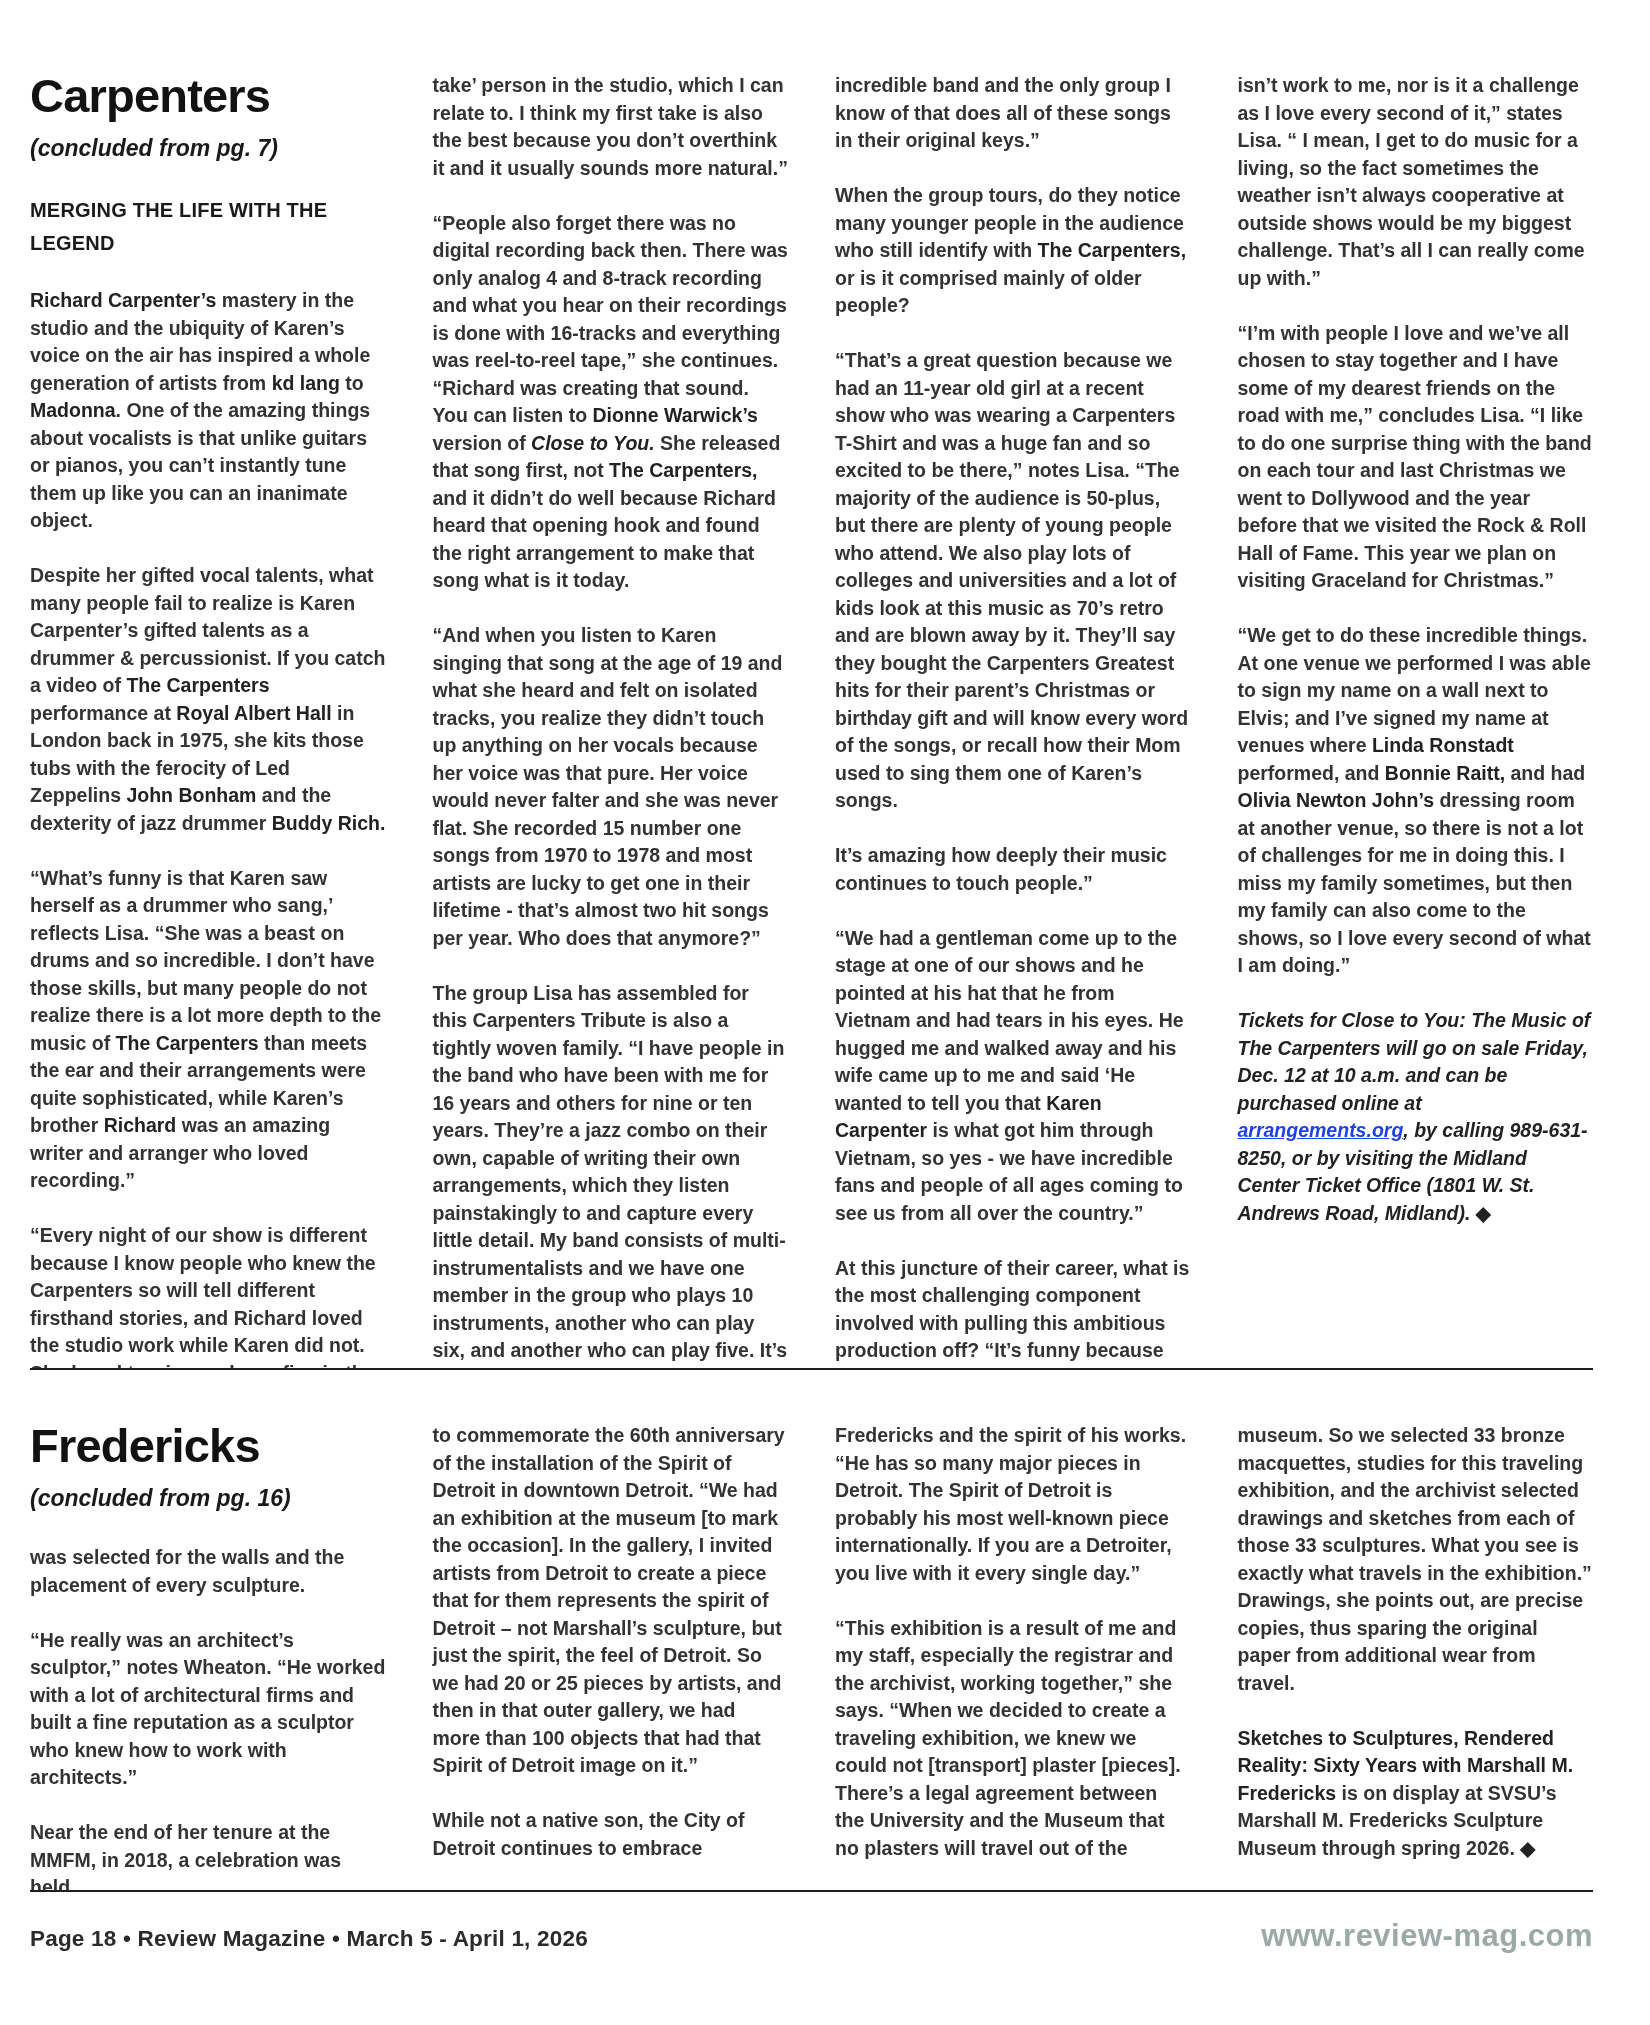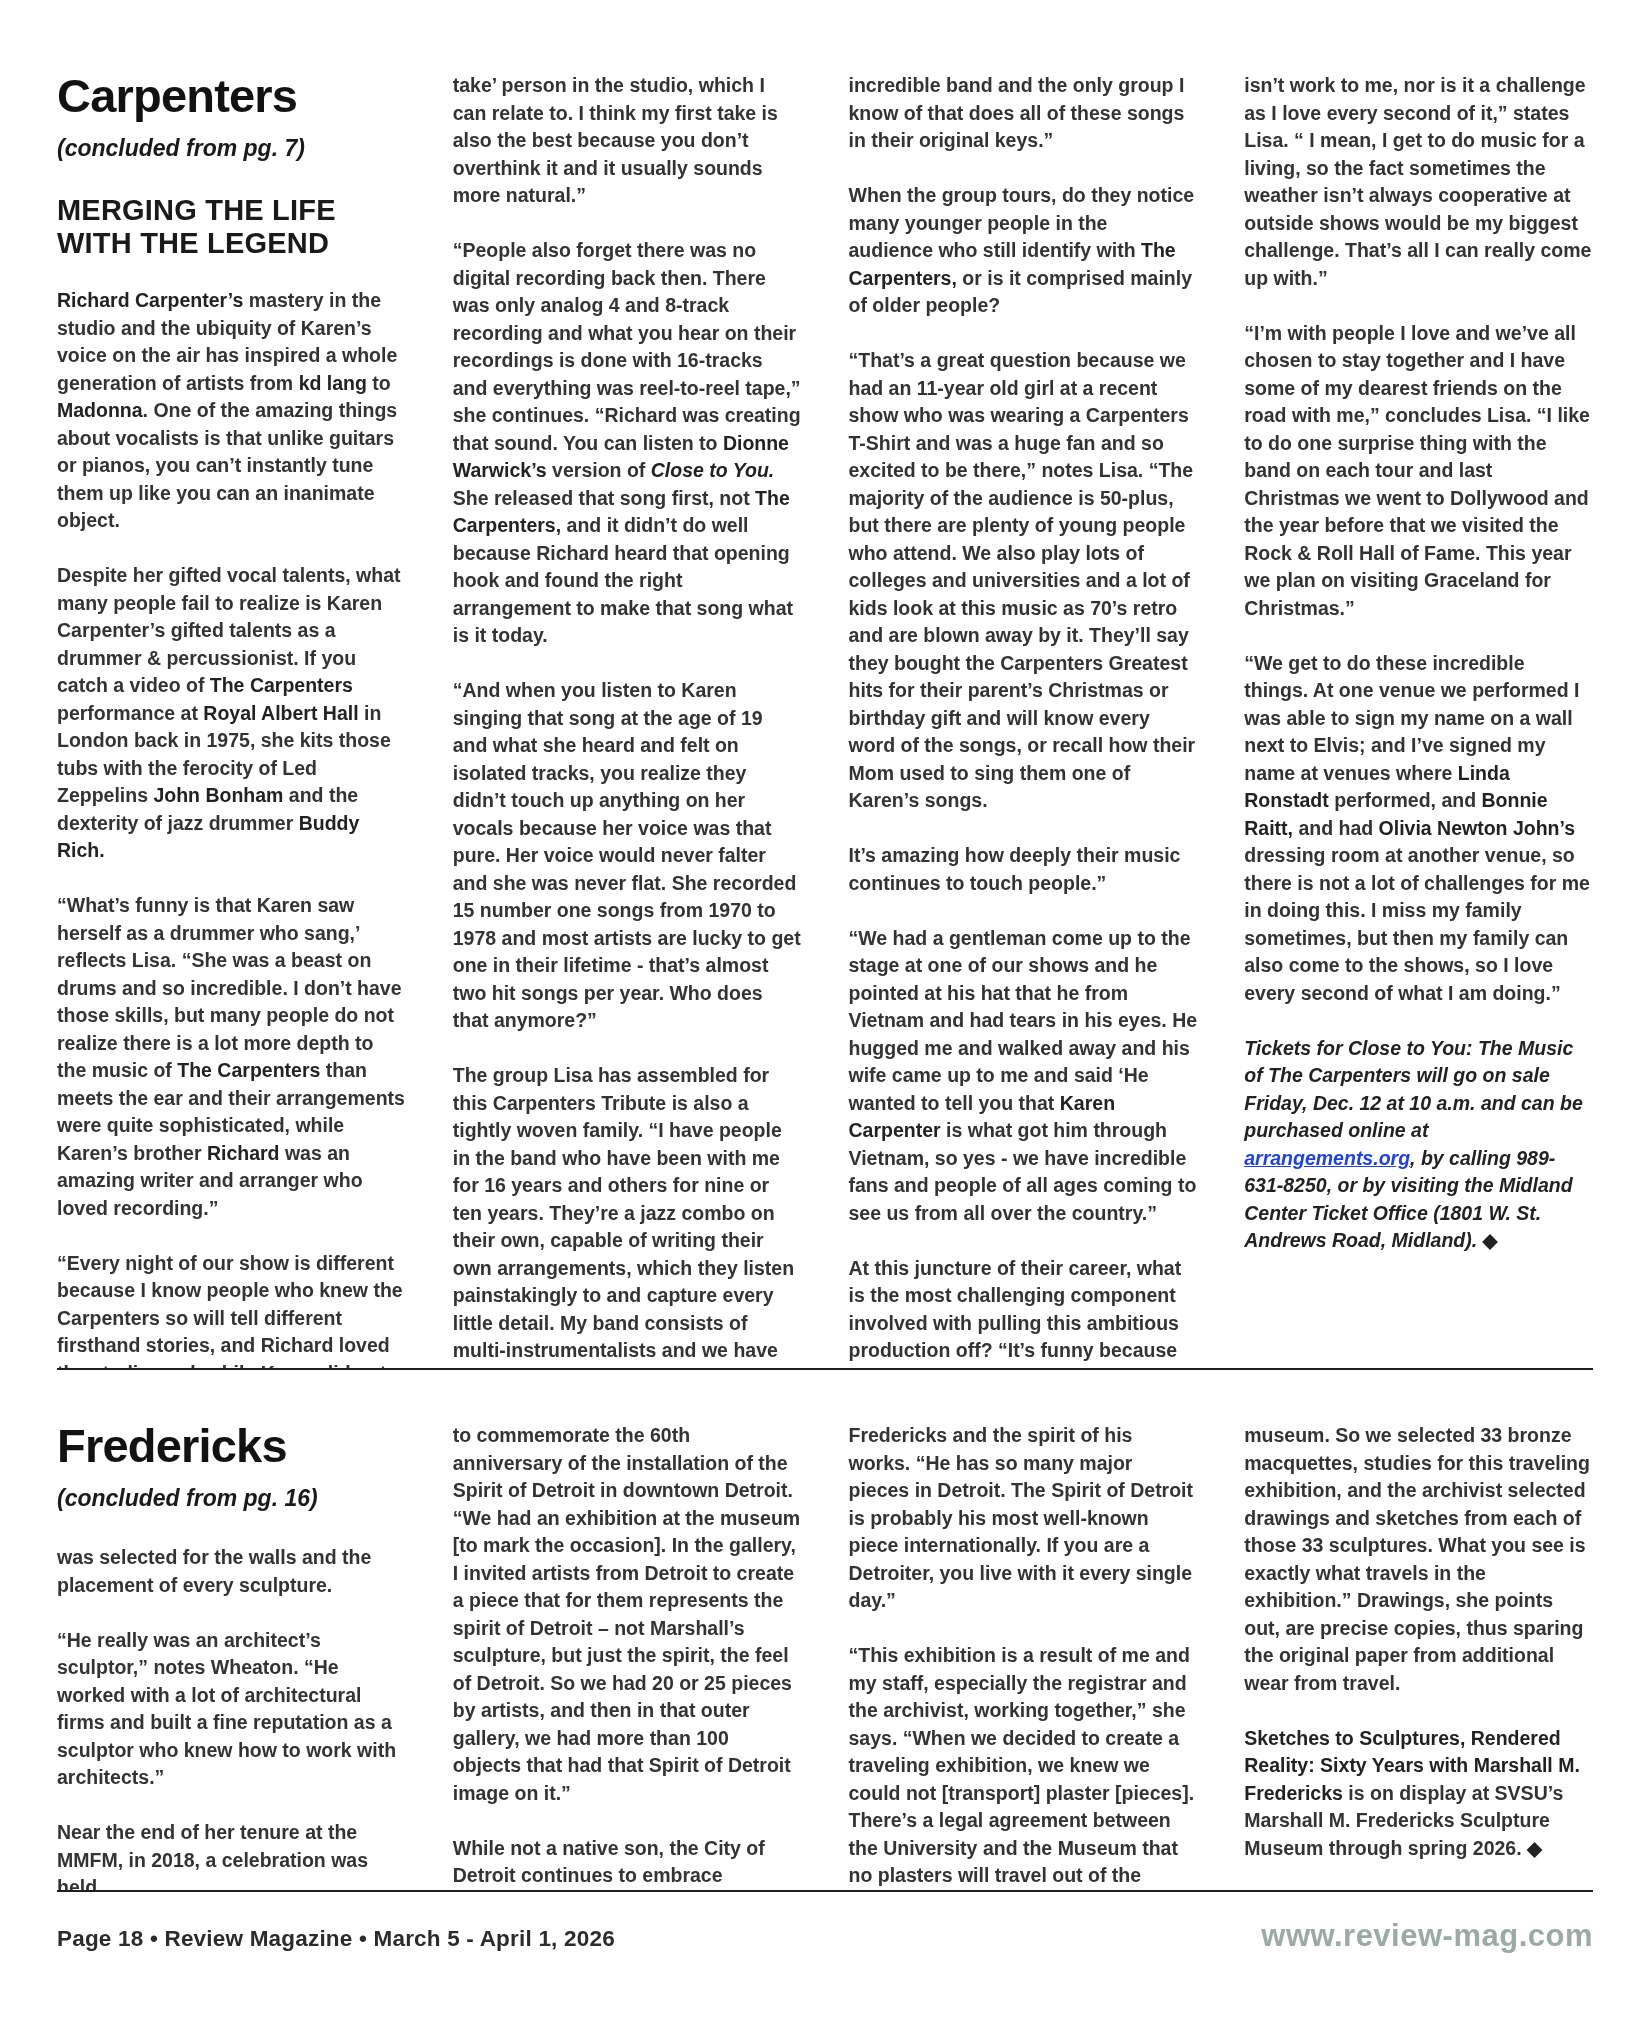--- a/index.html
+++ b/index.html
@@ -1,24 +1,24 @@
 <!DOCTYPE html>
 <html><head>
 <meta charset="utf-8">
 <style>
   html,body{margin:0;padding:0;background:#ffffff;}
   body{width:1650px;height:2025px;font-family:"Liberation Sans",sans-serif;-webkit-font-smoothing:antialiased;}
-  .page{box-sizing:border-box;width:1650px;height:2025px;padding:72px 57px 0 57px;background:#ffffff;position:relative;}
+  .page{box-sizing:border-box;width:1650px;height:2025px;padding:72px 57px 0 30px;background:#ffffff;position:relative;}
   .article{display:grid;grid-template-columns:repeat(4,1fr);column-gap:47px;}
   .sec-carpenters{height:1296px;overflow:hidden;}
   .sec-fredericks{margin-top:52px;height:468px;overflow:hidden;}
   .rule{border:none;border-top:2px solid #1e1e1e;margin:0;width:100%;}
   h1.article-title{font-size:47px;line-height:1.0;font-weight:800;letter-spacing:-0.8px;color:#121212;margin:0 0 16px 0;}
   .cont-note{font-size:23px;font-weight:700;font-style:italic;color:#1a1a1a;margin:0 0 32px 0;}
-  .subhead{font-size:29px;line-height:33px;font-weight:800;color:#1a1a1a;margin:0 0 27px 0;letter-spacing:0.2px;}
+  .subhead{font-size:20px;line-height:33px;font-weight:800;color:#1a1a1a;margin:0 0 27px 0;letter-spacing:0.2px;}
   .body-col p{margin:0 0 27.5px 0;font-size:19.5px;line-height:27.5px;color:#333333;text-align:left;}
   .seg-n{font-weight:700;}
   .seg-b{font-weight:700;color:#222;}
   .seg-bi{font-weight:700;font-style:italic;color:#222;}
   a.seg-link{font-weight:700;font-style:italic;color:#1f41e8;text-decoration:underline;cursor:pointer;}
   .footer-rule{margin-top:0;}
   .page-footer{display:flex;justify-content:space-between;align-items:baseline;margin-top:26px;}
   .footer-left{font-size:22.5px;font-weight:700;color:#2b2b2b;letter-spacing:0.2px;}
   .footer-right{font-size:31px;font-weight:800;color:#9baaa7;letter-spacing:0.5px;}
 </style>

